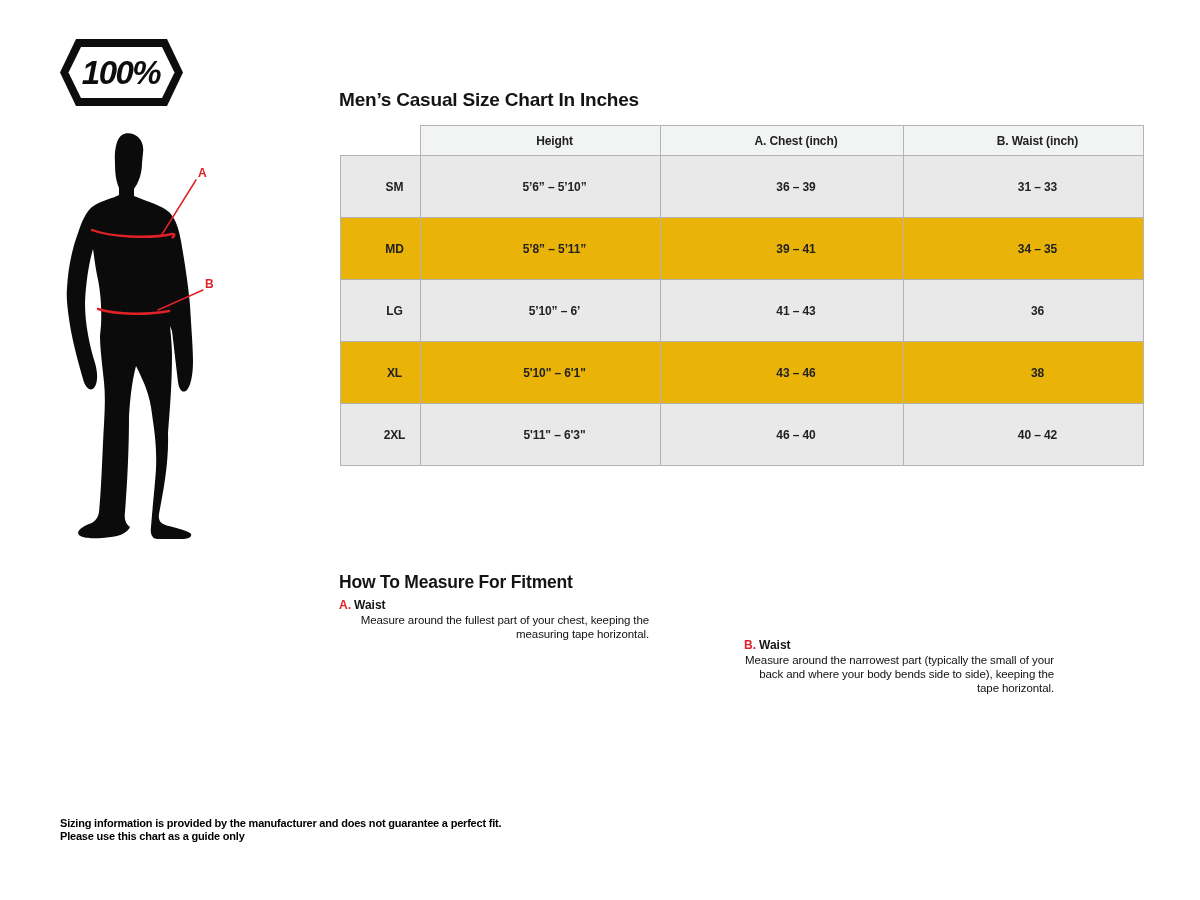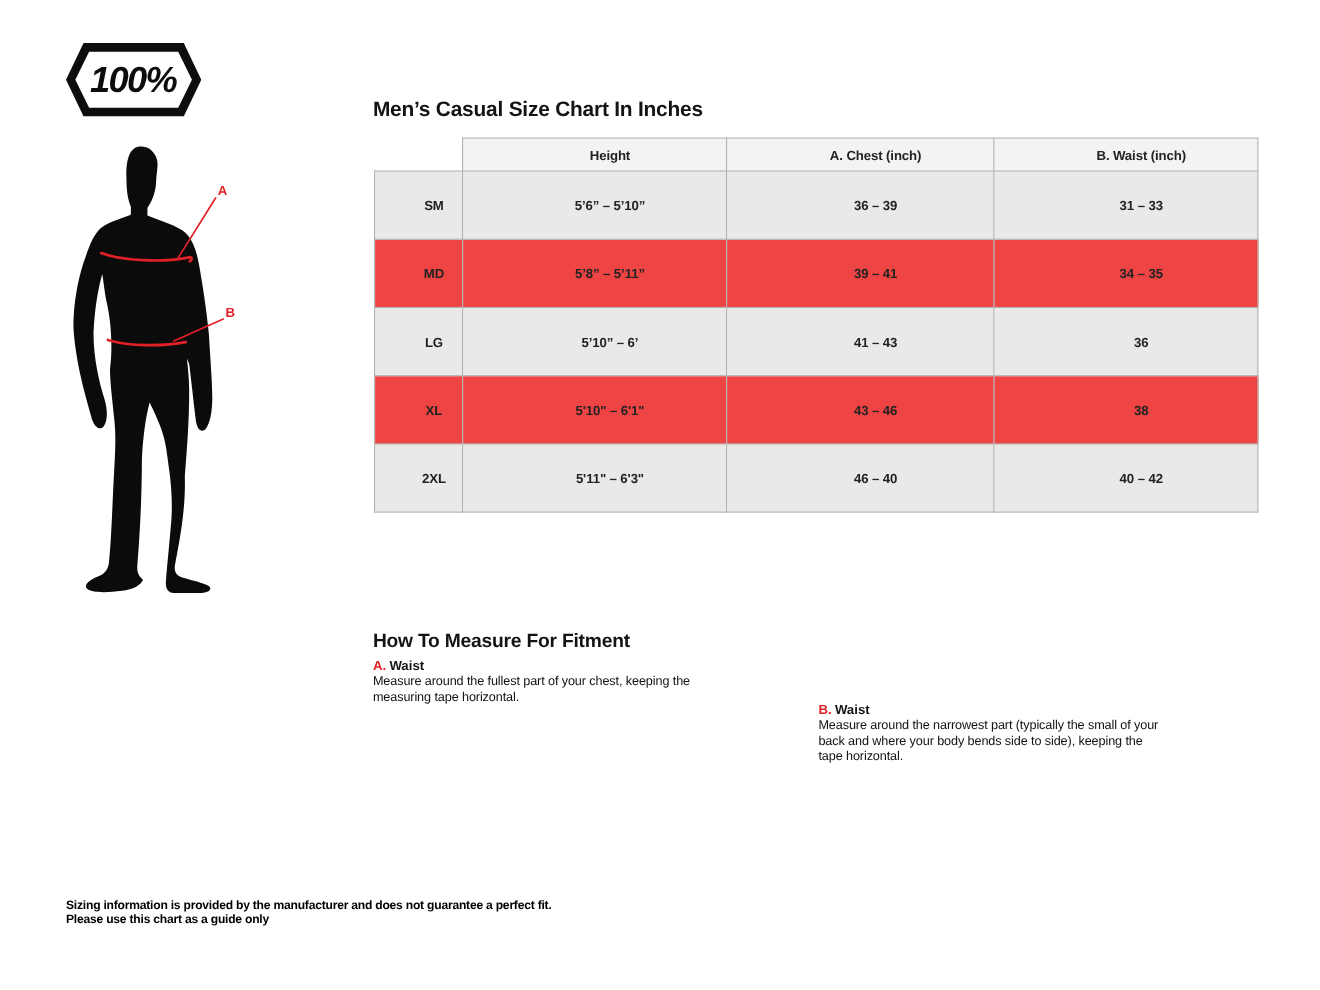--- a/index.html
+++ b/index.html
@@ -24,32 +24,32 @@
   
   .chart-title { position: absolute; left: 339px; top: 89px; font-size: 19px; font-weight: 700;
                  letter-spacing: -0.2px; color: #141414; }
   .size-table { position: absolute; left: 340px; top: 125px; width: 803px;
                 border-collapse: collapse; table-layout: fixed; }
   .size-table th, .size-table td { border: 1px solid var(--table-border, #b3b3b3);
                  text-align: center; vertical-align: middle;
                  font-size: 12px; font-weight: 700; color: #222; letter-spacing: -0.1px; padding-left: 28px; }
   .size-table thead th { height: 30px; background: var(--table-header-bg, #f2f3f3); }
   .size-table thead th.blank { background: #ffffff; border: none; }
-  .size-table tbody td { height: 62px; background: #ef4444; }
+  .size-table tbody td { height: 62px; background: #eab308; }
   .size-table tbody tr:nth-child(odd) td { background: var(--table-row-alt-bg, #e9e9e9); }
 
   
   .measure-title { position: absolute; left: 339px; top: 572px; font-size: 17.5px; font-weight: 700;
                    letter-spacing: -0.2px; color: #141414; }
   .measure-col { position: absolute; top: 598px; width: 310px; }
   .measure-col-a { left: 339px; }
   .measure-col-b { left: 744px; margin-top: 40px; }
   .measure-label { font-size: 12px; font-weight: 700; color: #141414; margin-bottom: 1px; }
   .measure-label .red { color: var(--red, #e02127); margin-right: 3px; }
-  .measure-text { font-size: 11.5px; line-height: 14px; color: #111; letter-spacing: -0.1px; }
+  .measure-text { font-size: 11.5px; line-height: 14px; color: #111; letter-spacing: -0.1px; text-align: right; }
 
   
   .disclaimer { position: absolute; left: 60px; top: 817px; font-size: 11px; font-weight: 700;
                 line-height: 12.5px; letter-spacing: -0.2px; color: #000; }
 </style>
 </head>
 <body>
 
 <div class="page">
 

